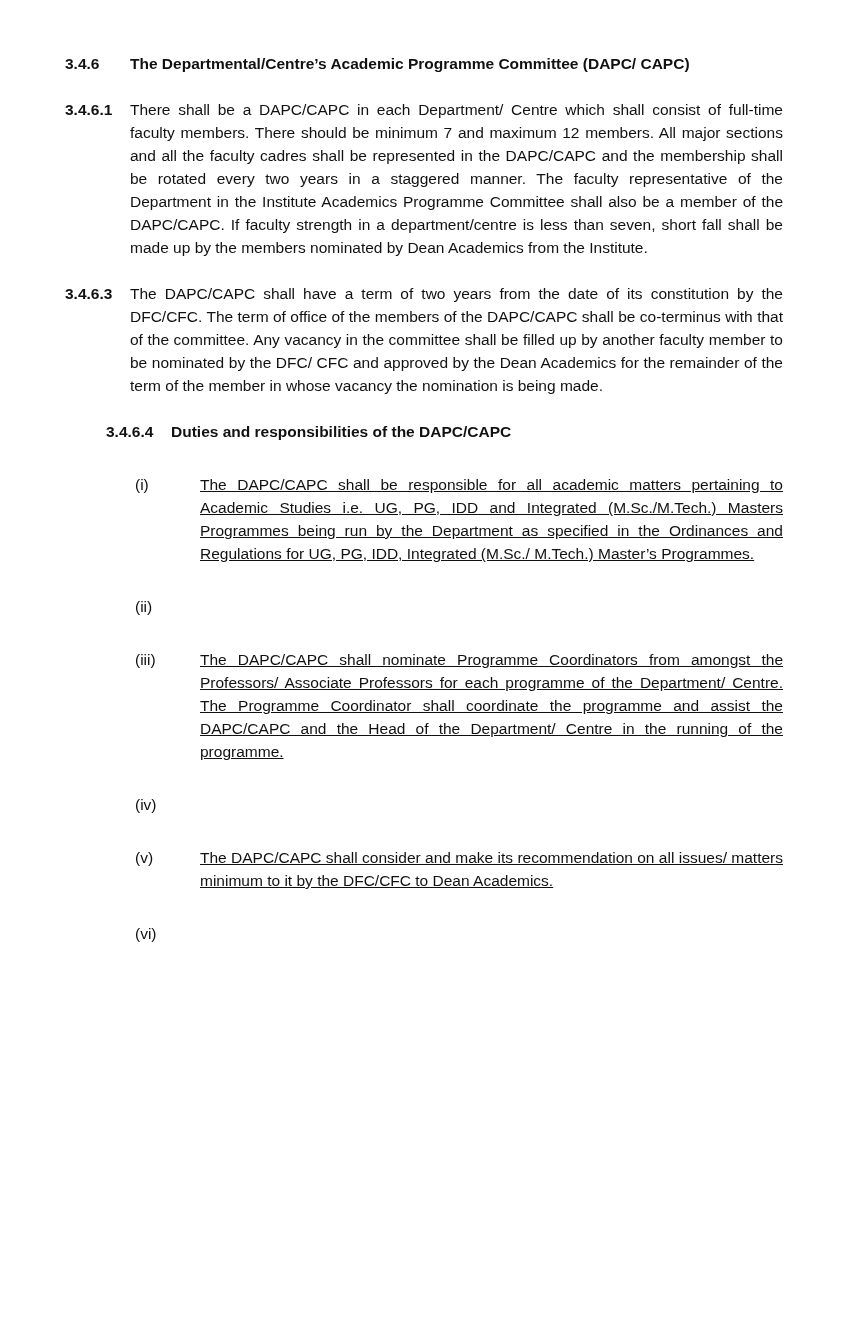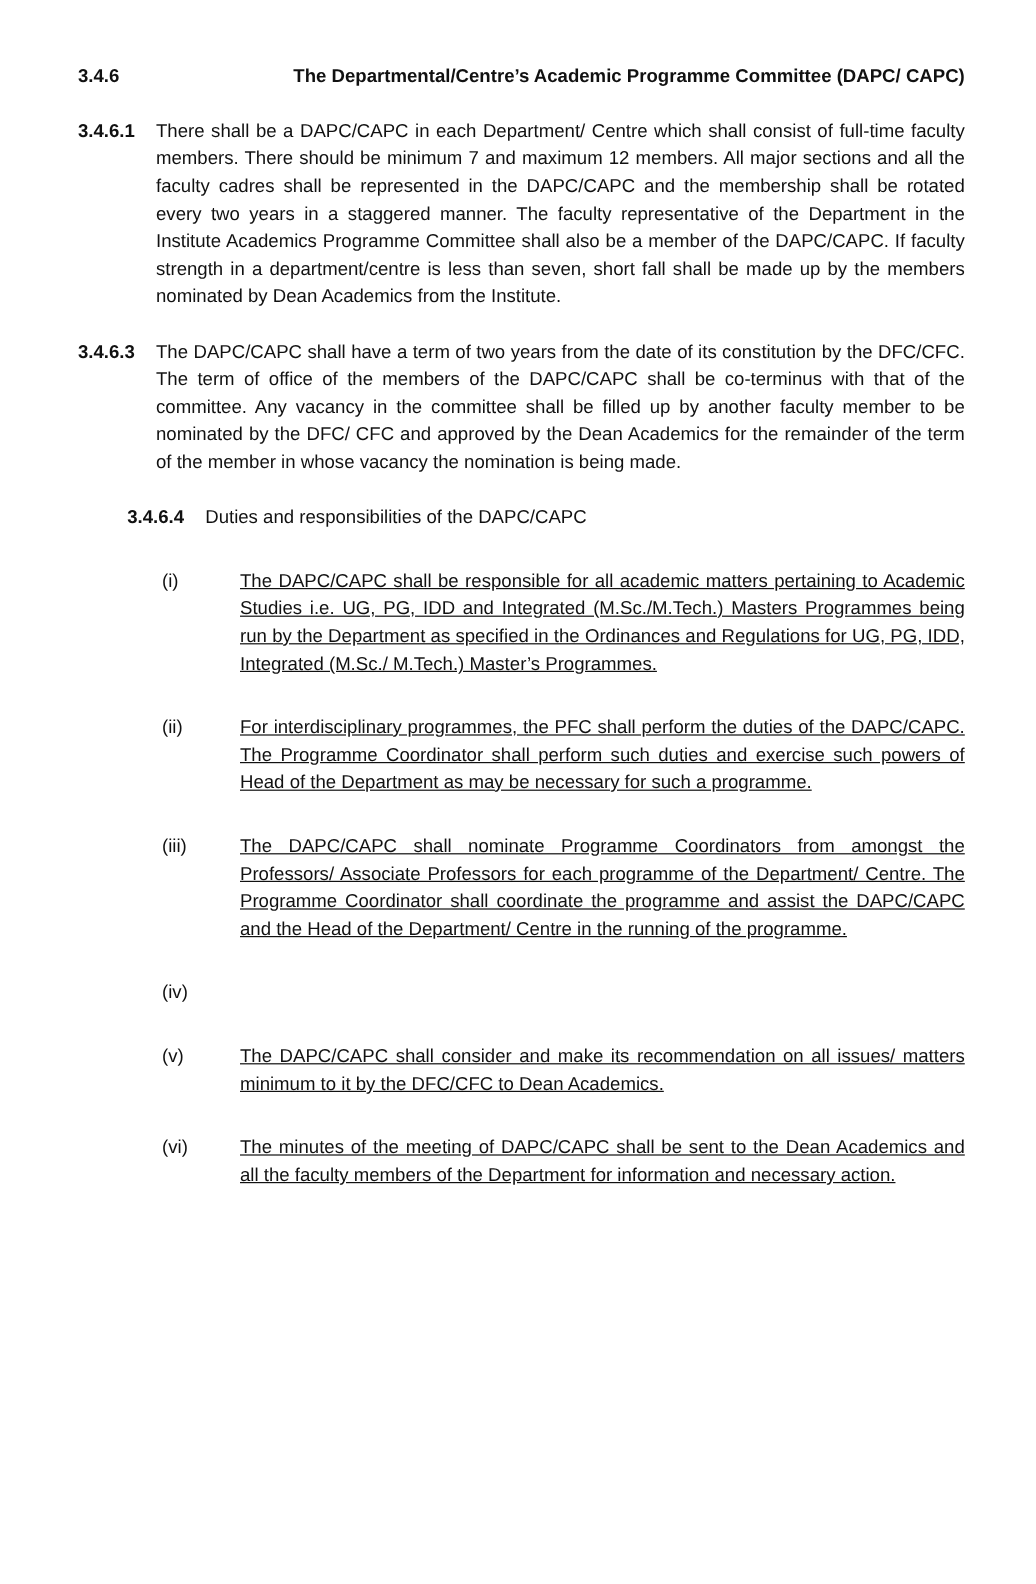--- a/index.html
+++ b/index.html
@@ -7,49 +7,49 @@
     padding: 0;
     background: #ffffff;
   }
   .page {
     position: relative;
     width: 863px;
     min-height: 1320px;
     margin: 0 auto;
     background: #ffffff;
     box-sizing: border-box;
-    padding: 52px 59px 40px 65px;
+    padding: 52px 80px 40px 65px;
     font-family: "Liberation Sans", "DejaVu Sans", sans-serif;
     font-size: 15.5px;
     line-height: 23px;
     color: #111111;
   }
   .sec {
     display: flex;
     align-items: flex-start;
     margin-bottom: 23px;
   }
   .sec .num {
     flex: 0 0 65px;
     font-weight: 700;
   }
   .sec .body {
     flex: 1 1 auto;
     text-align: justify;
   }
   .sec.heading .body {
     font-weight: 700;
-    text-align: right;
+    text-align: left;
   }
   .sec.subheading {
     margin-bottom: 30px;
     margin-left: 41px;
   }
   .sec.subheading .body {
-    font-weight: 400;
+    font-weight: 700;
     text-align: left;
   }
   .duties {
     padding-left: 70px;
   }
   .duty {
     display: flex;
     align-items: flex-start;
     margin-bottom: 30px;
   }
@@ -90,37 +90,35 @@
 
   <div class="duties">
 
     <div class="duty">
       <span class="label">(i)</span>
       <span class="body">The DAPC/CAPC shall be responsible for all academic matters pertaining to Academic Studies i.e. UG, PG, IDD and Integrated (M.Sc./M.Tech.) Masters Programmes being run by the Department as specified in the Ordinances and Regulations for UG, PG, IDD, Integrated (M.Sc./ M.Tech.) Master’s Programmes.</span>
     </div>
 
     <div class="duty">
       <span class="label">(ii)</span>
-      <span class="body">For interdisciplinary programmes, the PFC shall perform the duties of the DAPC/CAPC. The Programme Coordinator shall perform such duties and exercise such powers of Head of the Department as may be necessary for such a programme.</span>
     </div>
 
     <div class="duty">
       <span class="label">(iii)</span>
       <span class="body">The DAPC/CAPC shall nominate Programme Coordinators from amongst the Professors/ Associate Professors for each programme of the Department/ Centre. The Programme Coordinator shall coordinate the programme and assist the DAPC/CAPC and the Head of the Department/ Centre in the running of the programme.</span>
     </div>
 
     <div class="duty">
       <span class="label">(iv)</span>
     </div>
 
     <div class="duty">
       <span class="label">(v)</span>
       <span class="body">The DAPC/CAPC shall consider and make its recommendation on all issues/ matters minimum to it by the DFC/CFC to Dean Academics.</span>
     </div>
 
     <div class="duty">
       <span class="label">(vi)</span>
-      <span class="body">The minutes of the meeting of DAPC/CAPC shall be sent to the Dean Academics and all the faculty members of the Department for information and necessary action.</span>
     </div>
 
   </div>
 
 </div>
 
 </body></html>

